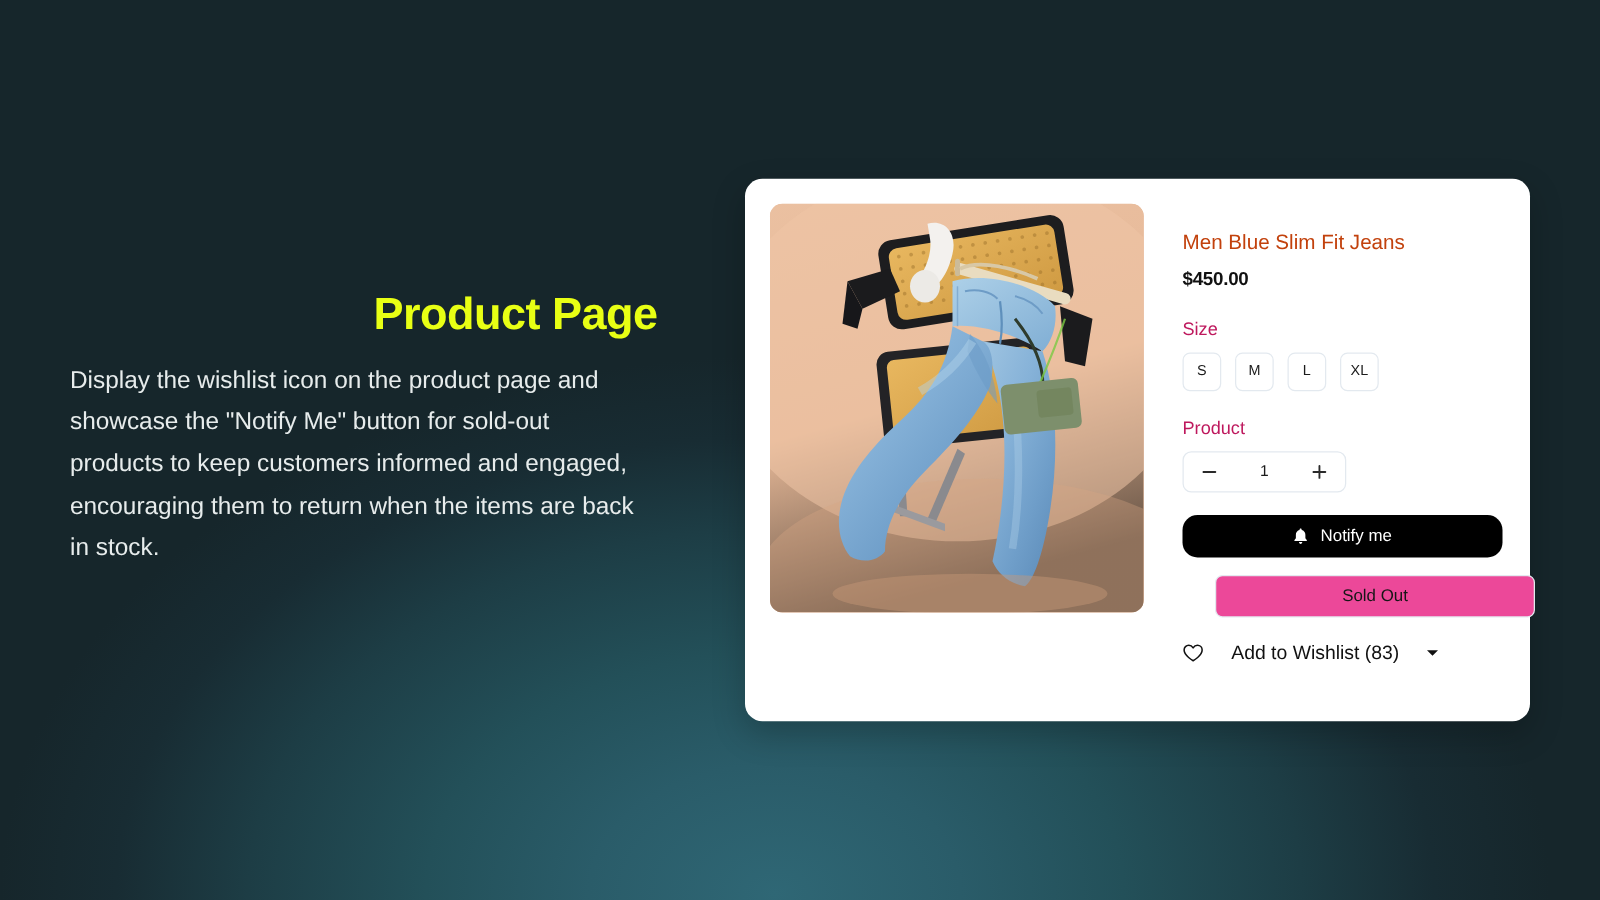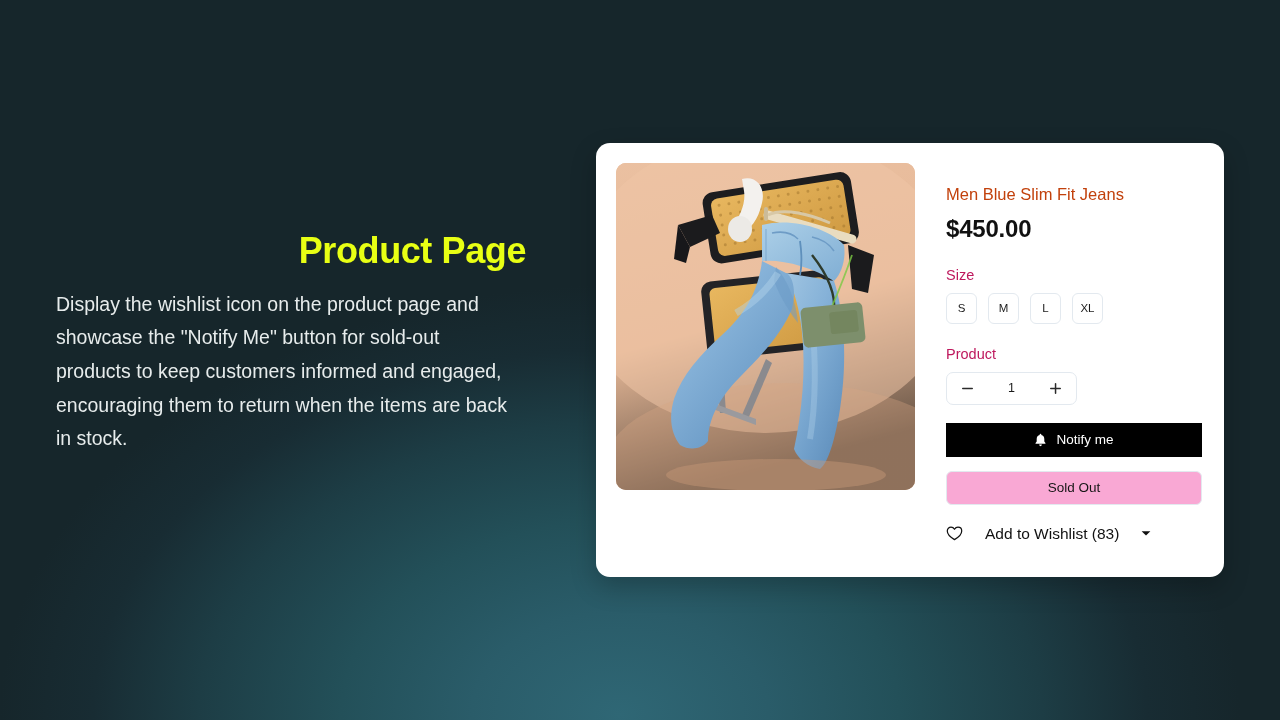--- a/index.html
+++ b/index.html
@@ -98,21 +98,21 @@
 
   #product-title {
     font-size: 16.5px;
     color: #c2410c;
     font-weight: normal;
     line-height: 1.2;
   }
 
   #product-price {
     margin-top: 10px;
-    font-size: 24px;
+    font-size: 15px;
     font-weight: bold;
     color: #111111;
     letter-spacing: -0.2px;
   }
 
   .field-label {
     font-size: 14.5px;
     color: #be185d;
     font-weight: normal;
   }
@@ -175,44 +175,45 @@
     color: #1b1b1b;
   }
 
   #notify-button {
     margin-top: 18px;
     width: 256px;
     height: 34px;
     background: #000000;
     color: #ffffff;
     border: none;
-    border-radius: 0;
+    border-radius: 12px;
     font-family: "Liberation Sans", sans-serif;
     font-size: 13.5px;
     display: flex;
     align-items: center;
     justify-content: center;
     gap: 9px;
     cursor: pointer;
   }
 
   #sold-out-button {
     margin-top: 14px;
     width: 256px;
     height: 34px;
-    background: #f9a8d4;
+    background: #ec4899;
     color: #161616;
     border: 1px solid #e3e9ef;
     border-radius: 6px;
     font-family: "Liberation Sans", sans-serif;
     font-size: 13.5px;
     display: flex;
     align-items: center;
     justify-content: center;
     cursor: pointer;
+    margin-left: 26px;
   }
 
   #wishlist-row {
     margin-top: 20px;
     display: flex;
     align-items: center;
     gap: 22px;
     cursor: pointer;
     width: max-content;
   }

